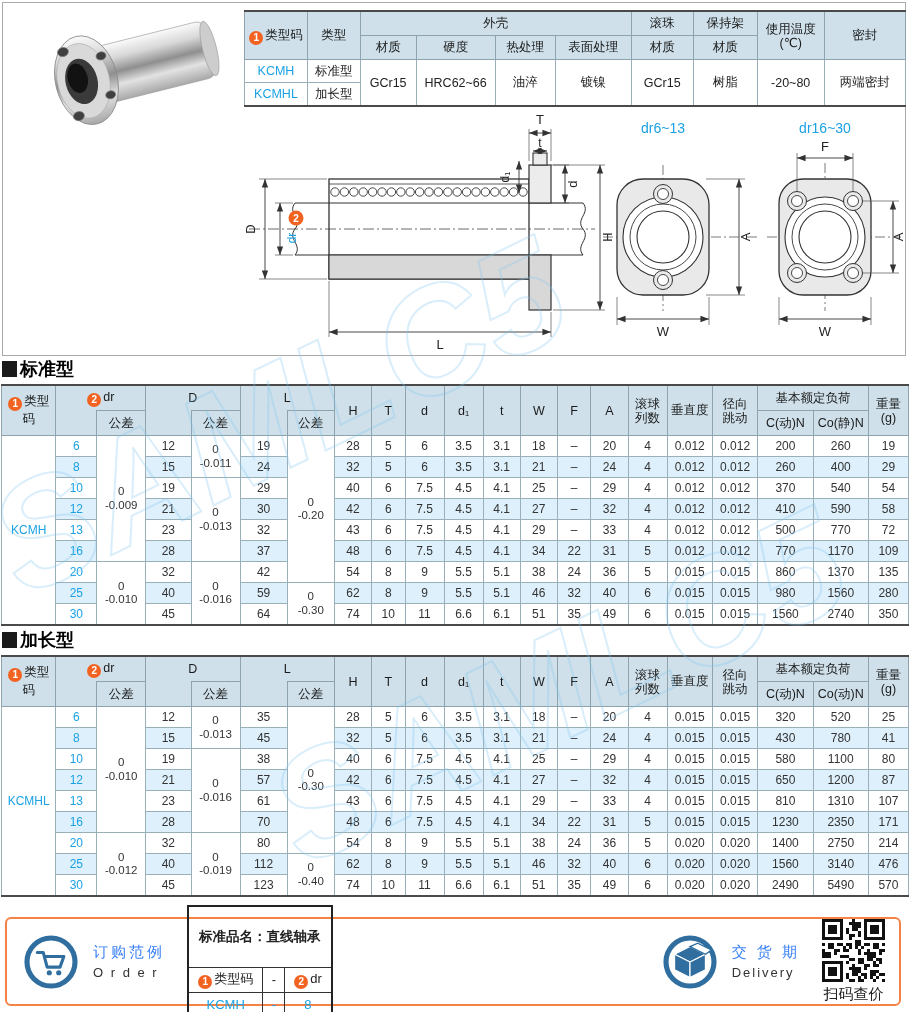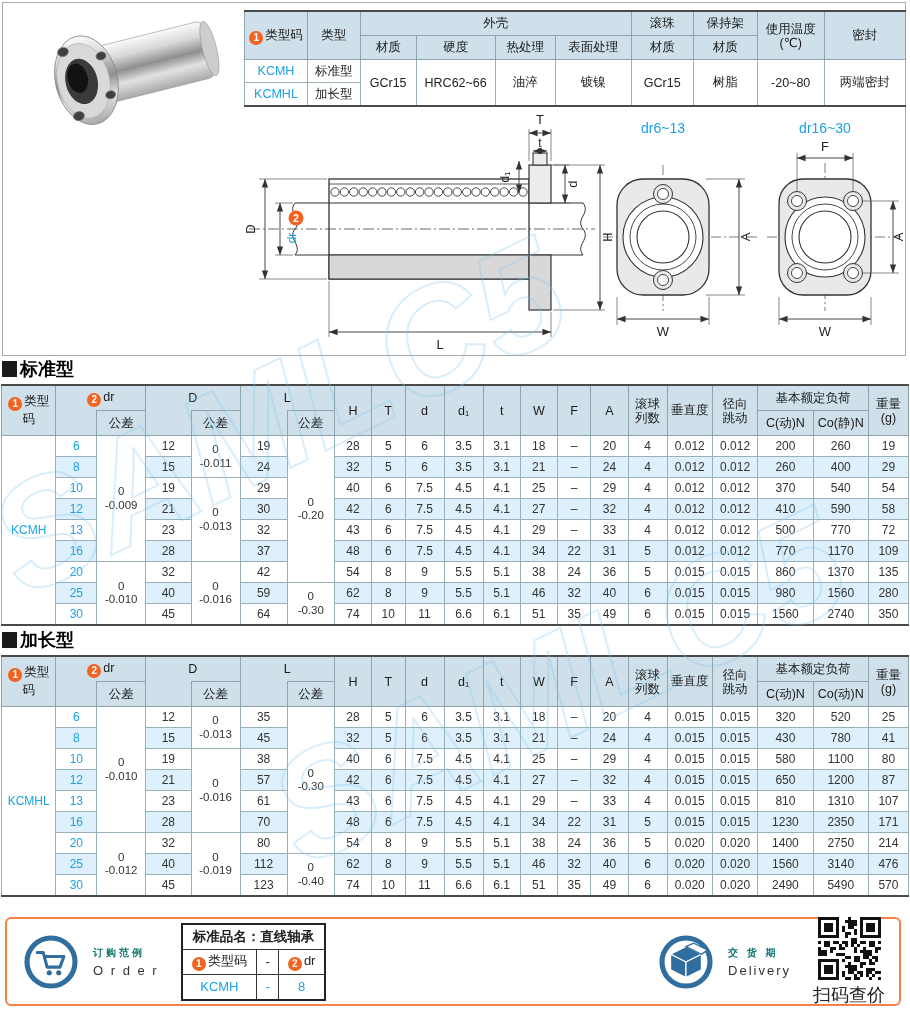--- a/index.html
+++ b/index.html
@@ -23,30 +23,30 @@
   .spec{width:908px;border-collapse:collapse;table-layout:fixed;font-size:12px;background:#fff;border-top:2px solid #4a4a4a;border-bottom:2px solid #4a4a4a;}
   .spec th{background:#cfe0ea;border:1px solid #8da3ad;font-weight:normal;height:22px;padding:1px 0;font-size:12.5px;color:#1a1a1a;}
   .spec td{border:1px solid #9ab0b9;text-align:center;height:20px;padding:0;color:#333;}
   .spec .alt{background:#def0fb;}
   .spec .tol{white-space:pre-line;font-size:11.5px;line-height:1.15;background:#fff;}
   .spec .blue{color:#1ba2e4;}
   .spec .nbb{border-bottom:none;}
   .spec .nbt{border-top:none;}
   
   .footer{position:absolute;left:5px;top:917px;width:896px;height:89px;border:2px solid #f58247;border-radius:6px;display:flex;align-items:center;padding:0 14px;box-sizing:border-box;gap:12px;background:#fff;}
-  .foot-labels .cn{font-size:10px;letter-spacing:3px;color:#0f766e;font-weight:bold;}
+  .foot-labels .cn{font-size:15px;letter-spacing:3px;color:#3b82f6;}
   .foot-labels .en{font-size:13px;letter-spacing:2px;color:#333;margin-top:3px;}
   .order-table{border-collapse:collapse;margin-left:10px;font-size:13px;}
   .order-table td{border:1px solid #333;text-align:center;padding:2px 8px;height:20px;}
-  .order-table .ttl{font-weight:bold;font-size:13.5px;padding:2px 10px;}
+  .order-table .ttl{font-weight:bold;font-size:13.5px;padding:20px 10px;}
   .order-table{border:2px solid #222;}
   .spacer{flex:1;}
   .stock-badge{background:#fcf3a0;border:1.5px solid #444;border-radius:9px;font-size:20px;color:#111;padding:7px 15px;letter-spacing:2px;white-space:nowrap;}
   .qr-wrap{display:flex;flex-direction:column;align-items:center;margin-left:10px;}
-  .qr-cap{font-size:18px;color:#222;margin-top:3px;}
+  .qr-cap{font-size:15px;color:#222;margin-top:3px;}
   
   .wm{position:absolute;font-size:150px;font-weight:bold;font-style:italic;color:transparent;-webkit-text-stroke:2px rgba(130,200,238,0.30);pointer-events:none;z-index:6;white-space:nowrap;}
   svg text{font-family:"Liberation Sans","DejaVu Sans",sans-serif;}
 </style>
 </head>
 <body>
 
 <div class="page">
 
   <div class="top-box">

